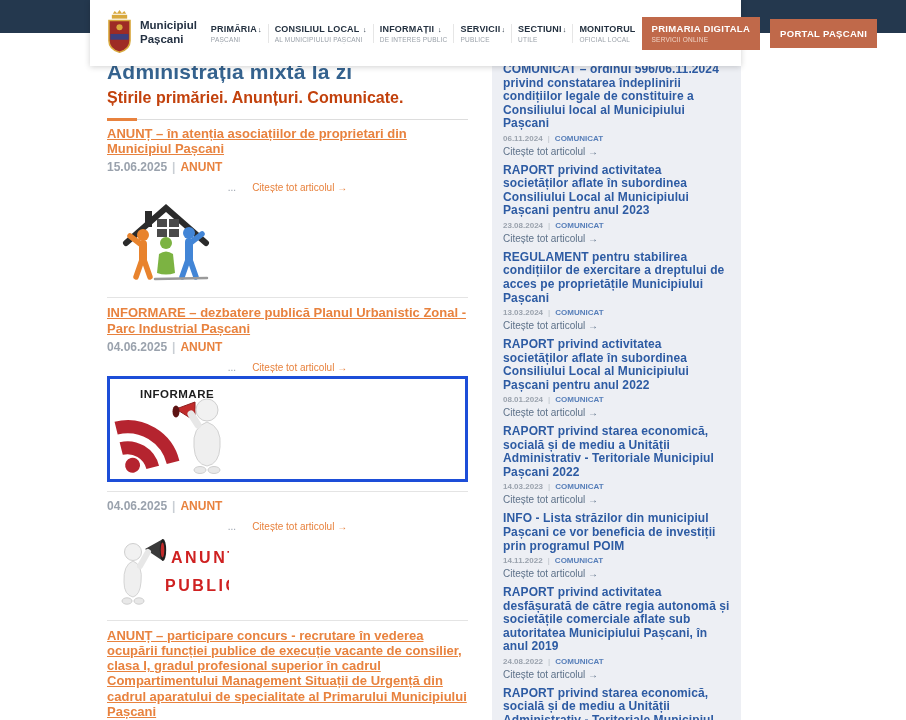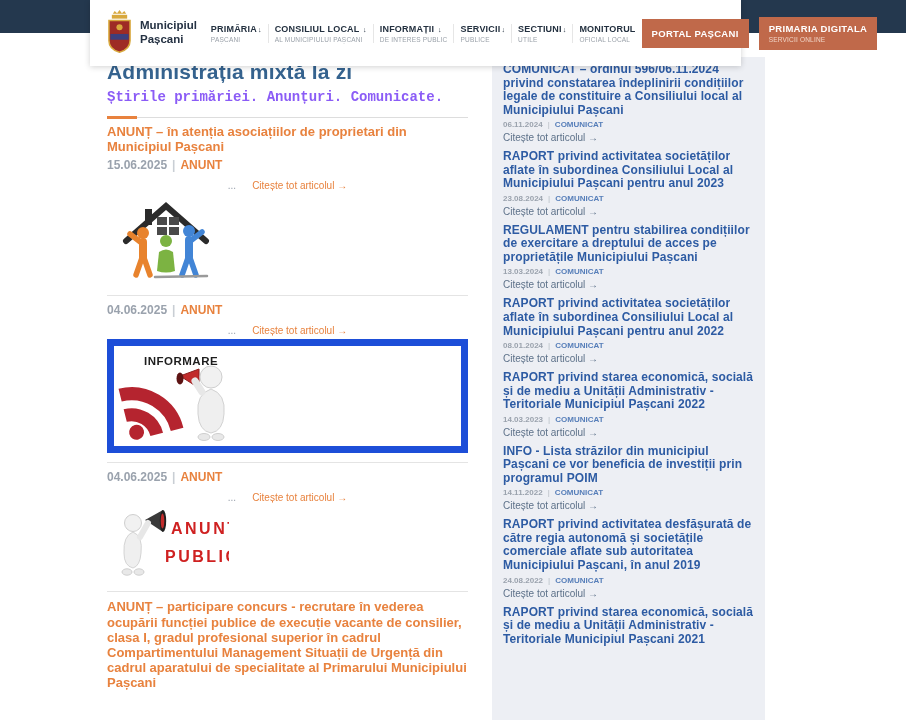--- a/index.html
+++ b/index.html
@@ -23,39 +23,39 @@
   .nav-sub { font-size:6.5px; color:#9aa1a9; letter-spacing:.2px; margin-top:2px; white-space:nowrap; }
 
   .header-buttons { margin-left:auto; display:flex; gap:10px; align-items:center; }
   .btn { background:#c0694a; color:#fff; font-weight:bold; font-size:9.5px; letter-spacing:.3px;
          padding:9px 10px; white-space:nowrap; cursor:pointer; border:none; text-align:left; }
   .btn.two-line { padding:6px 10px 7px; }
   .btn-sub { display:block; font-size:6.5px; font-weight:normal; color:#f0d4c6; margin-top:2px; letter-spacing:.2px; }
 
   .main-col { position:absolute; left:107px; top:60px; width:361px; }
   .page-title { font-size:21px; font-weight:bold; color:#35638f; letter-spacing:.2px; }
-  .page-subtitle { font-size:14px; font-weight:bold; color:#8b5cf6; margin-top:5px;font-family:Liberation Mono, monospace; }
+  .page-subtitle { font-size:16px; font-weight:bold; color:#c2410c; margin-top:5px; }
   .title-divider { position:relative; border-top:1px solid #dddddd; margin:12px 0 6px; }
   .title-divider::before { content:""; position:absolute; left:0; top:-2px; width:30px; height:3px; background:#e8823e; }
 
   .article { border-bottom:1px solid #e4e4e4; padding-bottom:9px; margin-bottom:7px; }
   .article:last-child { border-bottom:none; }
-  .article-title { color:#e8823e; font-size:13px; font-weight:bold; line-height:1.17; cursor:pointer; }
+  .article-title { color:#e8823e; font-size:13px; font-weight:bold; line-height:1.17; cursor:pointer;text-decoration:underline; }
   .meta { margin-top:4px; font-size:12px; font-weight:bold; color:#9aa2ad; }
   .sep { margin:0 5px; color:#c9ced4; }
   .badge-anunt { color:#e8823e; cursor:pointer; }
   .read-row { display:flex; justify-content:center; align-items:center; gap:16px; margin:8px 0 3px; font-size:10px; }
   .dots { color:#9aa2ad; }
   .read-link { color:#e8823e; cursor:pointer; text-decoration:none; }
   .article-figure { display:block; cursor:pointer; }
   .fig1 { margin:5px 0 0 12px; }
-  .fig2 { margin:1px 0 0 0; border:7px solid #1d4ed8; }
+  .fig2 { margin:1px 0 0 0; border:3px solid #1d4ed8; }
   .fig3 { margin:3px 0 0 0; }
 
-  .side-panel { position:absolute; left:492px; top:57px; width:273px; height:663px; background:#edeff4;
+  .side-panel { position:absolute; left:492px; top:57px; width:249px; height:663px; background:#edeff4;
                 padding:6px 11px; overflow:hidden; }
   .side-item { margin-bottom:7px; }
   .side-title { color:#2d5ba3; font-size:12px; font-weight:bold; line-height:1.13; letter-spacing:.1px; cursor:pointer; }
   .side-meta { margin-top:3px; font-size:8px; font-weight:bold; color:#9aa2ad; }
   .badge-com { color:#567eb9; cursor:pointer;text-align:center; }
   .side-link { display:block; margin-top:3px; font-size:10px; color:#5d7189; cursor:pointer; text-decoration:none; }
 </style>
 </head>
 <body>
 
@@ -97,25 +97,25 @@
       <div class="nav-label"><span>SECTIUNI</span><span class="nav-arrow">↓</span></div>
       <div class="nav-sub">UTILE</div>
     </div>
     <div class="nav-item">
       <div class="nav-label"><span>MONITORUL</span></div>
       <div class="nav-sub">OFICIAL LOCAL</div>
     </div>
   </nav>
 
   <div class="header-buttons">
-    <button class="btn">PORTAL PAȘCANI</button>
     <button class="btn two-line">
       <span>PRIMARIA DIGITALA</span>
       <span class="btn-sub">SERVICII ONLINE</span>
     </button>
+    <button class="btn">PORTAL PAȘCANI</button>
   </div>
 </header>
 
 <main class="main-col">
   <h1 class="page-title">Administrația mixtă la zi</h1>
   <div class="page-subtitle">Știrile primăriei. Anunțuri. Comunicate.</div>
   <div class="title-divider"></div>
 
   <article class="article">
     <h2 class="article-title">ANUNȚ – în atenția asociațiilor de proprietari din Municipiul Pașcani</h2>
@@ -141,20 +141,21 @@
         <circle cx="70" cy="35" r="6" fill="#4285d6"></circle>
         <path d="M70 46 L83 36" stroke="#4285d6" stroke-width="5.5" stroke-linecap="round"></path>
         <path d="M70 44 L70 61" stroke="#4285d6" stroke-width="8" stroke-linecap="round"></path>
         <path d="M70 59 L63 79 M70 59 L77 79" stroke="#4285d6" stroke-width="5.5" stroke-linecap="round"></path>
         <path d="M36 81 L88 80" stroke="#9a9a9a" stroke-width="2.5" stroke-linecap="round"></path>
       </svg>
     </span>
   </article>
 
   <article class="article">
+    <h2 class="article-title">INFORMARE – dezbatere publică Planul Urbanistic Zonal - Parc Industrial Pașcani</h2>
     <div class="meta">
       <span>04.06.2025</span><span class="sep">|</span><span class="badge-anunt">ANUNT</span>
     </div>
     <div class="read-row">
       <span class="dots">...</span>
       <a class="read-link">Citește tot articolul →</a>
     </div>
     <span class="article-figure fig2">
       <svg width="126" height="96" viewBox="0 0 126 96">
         <rect width="126" height="96" fill="#ffffff"></rect>

